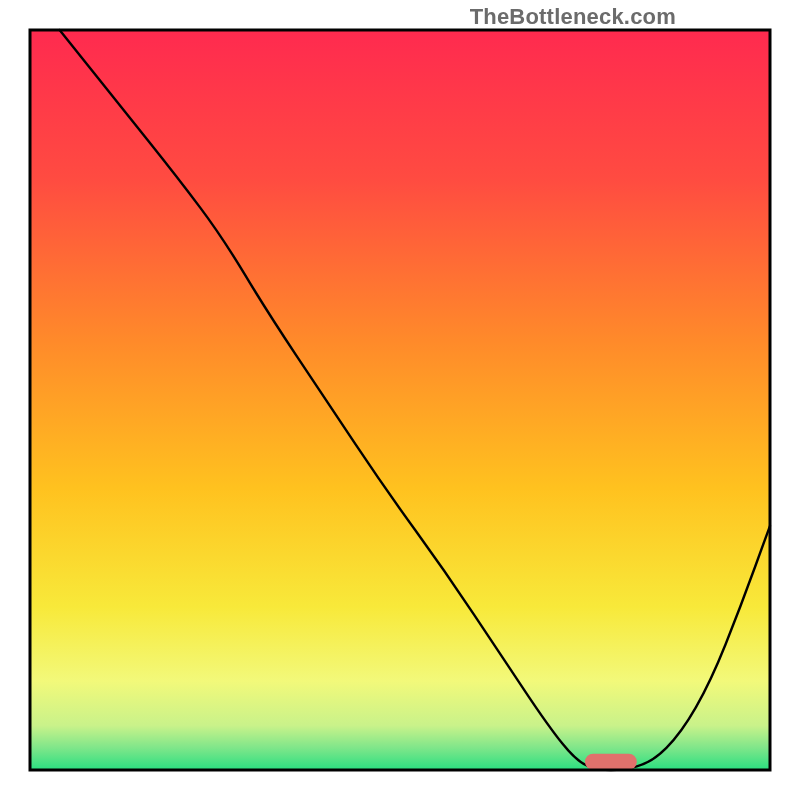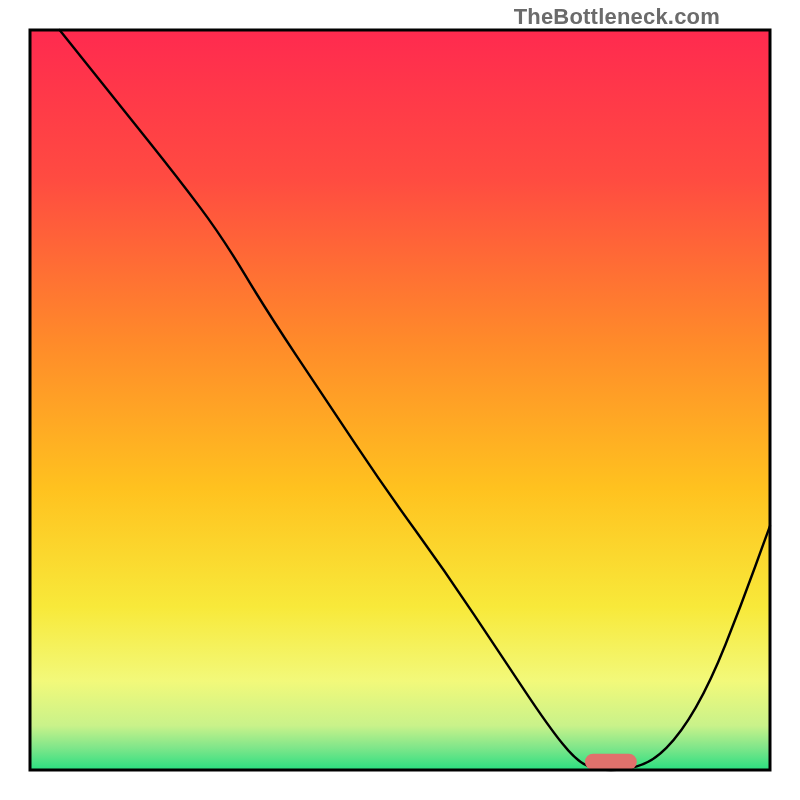--- a/index.html
+++ b/index.html
@@ -8,21 +8,20 @@
     width: 800px;
     height: 800px;
     background: #ffffff;
     overflow: hidden;
     font-family: Arial, Helvetica, sans-serif;
   }
   .wrap {
     position: relative;
     width: 688px;
     height: 800px;
-    padding-left: 44px;
   }
   .watermark {
     position: absolute;
     top: 4px;
     right: 12px;
     font-size: 22px;
     font-weight: 600;
     color: #6b6b6b;
     letter-spacing: 0.2px;
     z-index: 5;

